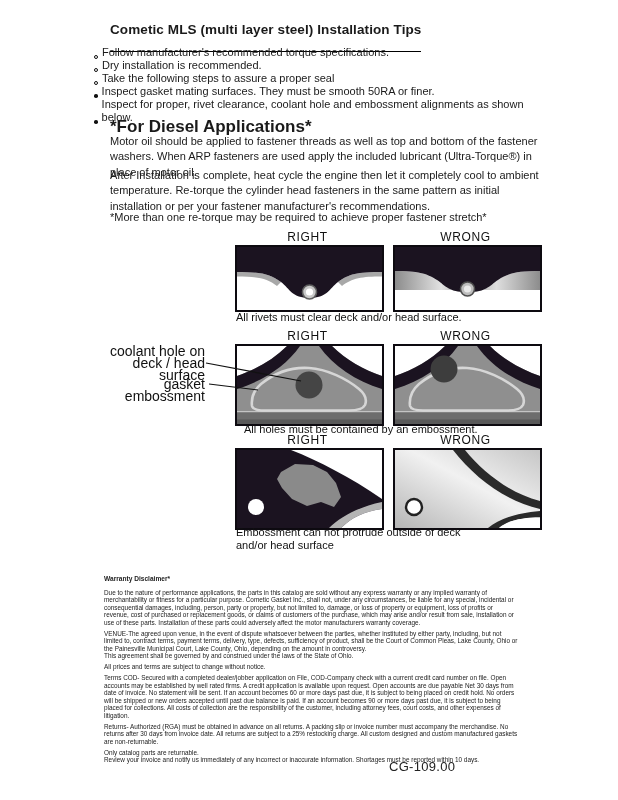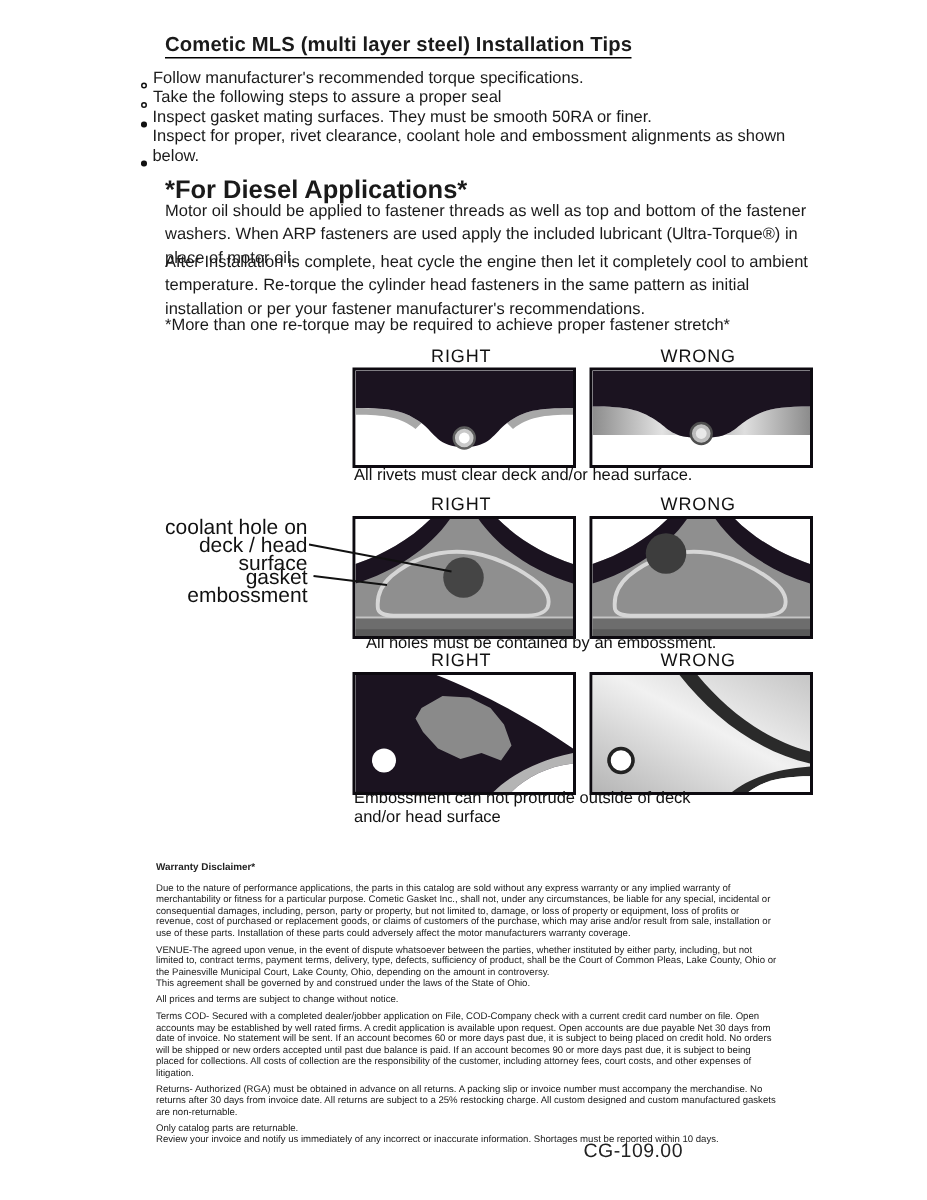--- a/index.html
+++ b/index.html
@@ -1,21 +1,21 @@
 <!DOCTYPE html>
 <html><head>
 <meta charset="utf-8">
 <style>
   * { margin:0; padding:0; box-sizing:border-box; }
   html,body { background:#ffffff; }
   body { font-family:"Liberation Sans", sans-serif; color:#1a1a1a; }
   .page { position:relative; width:618px; height:800px; background:#fff; overflow:hidden; }
 
   .title { position:absolute; left:110px; top:22px; font-size:13.5px; font-weight:bold;
-           letter-spacing:.1px; border-bottom:1.6px solid #000; padding-bottom:1px; }
+           letter-spacing:.1px; border-bottom:1.6px solid #000; padding-bottom:14px; }
 
   .bullets { position:absolute; left:94px; top:46px; width:450px; }
   .b-row { display:flex; align-items:flex-end; font-size:11px; line-height:13px; }
   .b-row.sub { }
   .o-mark { width:4px; height:4px; border:1.1px solid #111; border-radius:50%;
             margin:4px 4px 0 0; flex:0 0 auto; }
   .f-mark { width:3.6px; height:3.6px; background:#111; border-radius:50%;
             margin:4.5px 4px 0 0; flex:0 0 auto; }
 
   .diesel-h { position:absolute; left:110px; top:117px; font-size:17px; font-weight:bold; }
@@ -46,20 +46,24 @@
 <body>
 
 <div class="page">
 
   <div class="title">Cometic MLS (multi layer steel) Installation Tips</div>
 
   <div class="bullets">
     <div class="b-row">
       <span class="o-mark"></span>
       <span>Follow manufacturer's recommended torque specifications.</span>
+    </div>
+    <div class="b-row">
+      <span class="o-mark"></span>
+      <span>Dry installation is recommended.</span>
     </div>
     <div class="b-row">
       <span class="o-mark"></span>
       <span>Take the following steps to assure a proper seal</span>
     </div>
     <div class="b-row sub">
       <span class="f-mark"></span>
       <span>Inspect gasket mating surfaces.  They must be smooth 50RA or finer.</span>
     </div>
     <div class="b-row sub">

